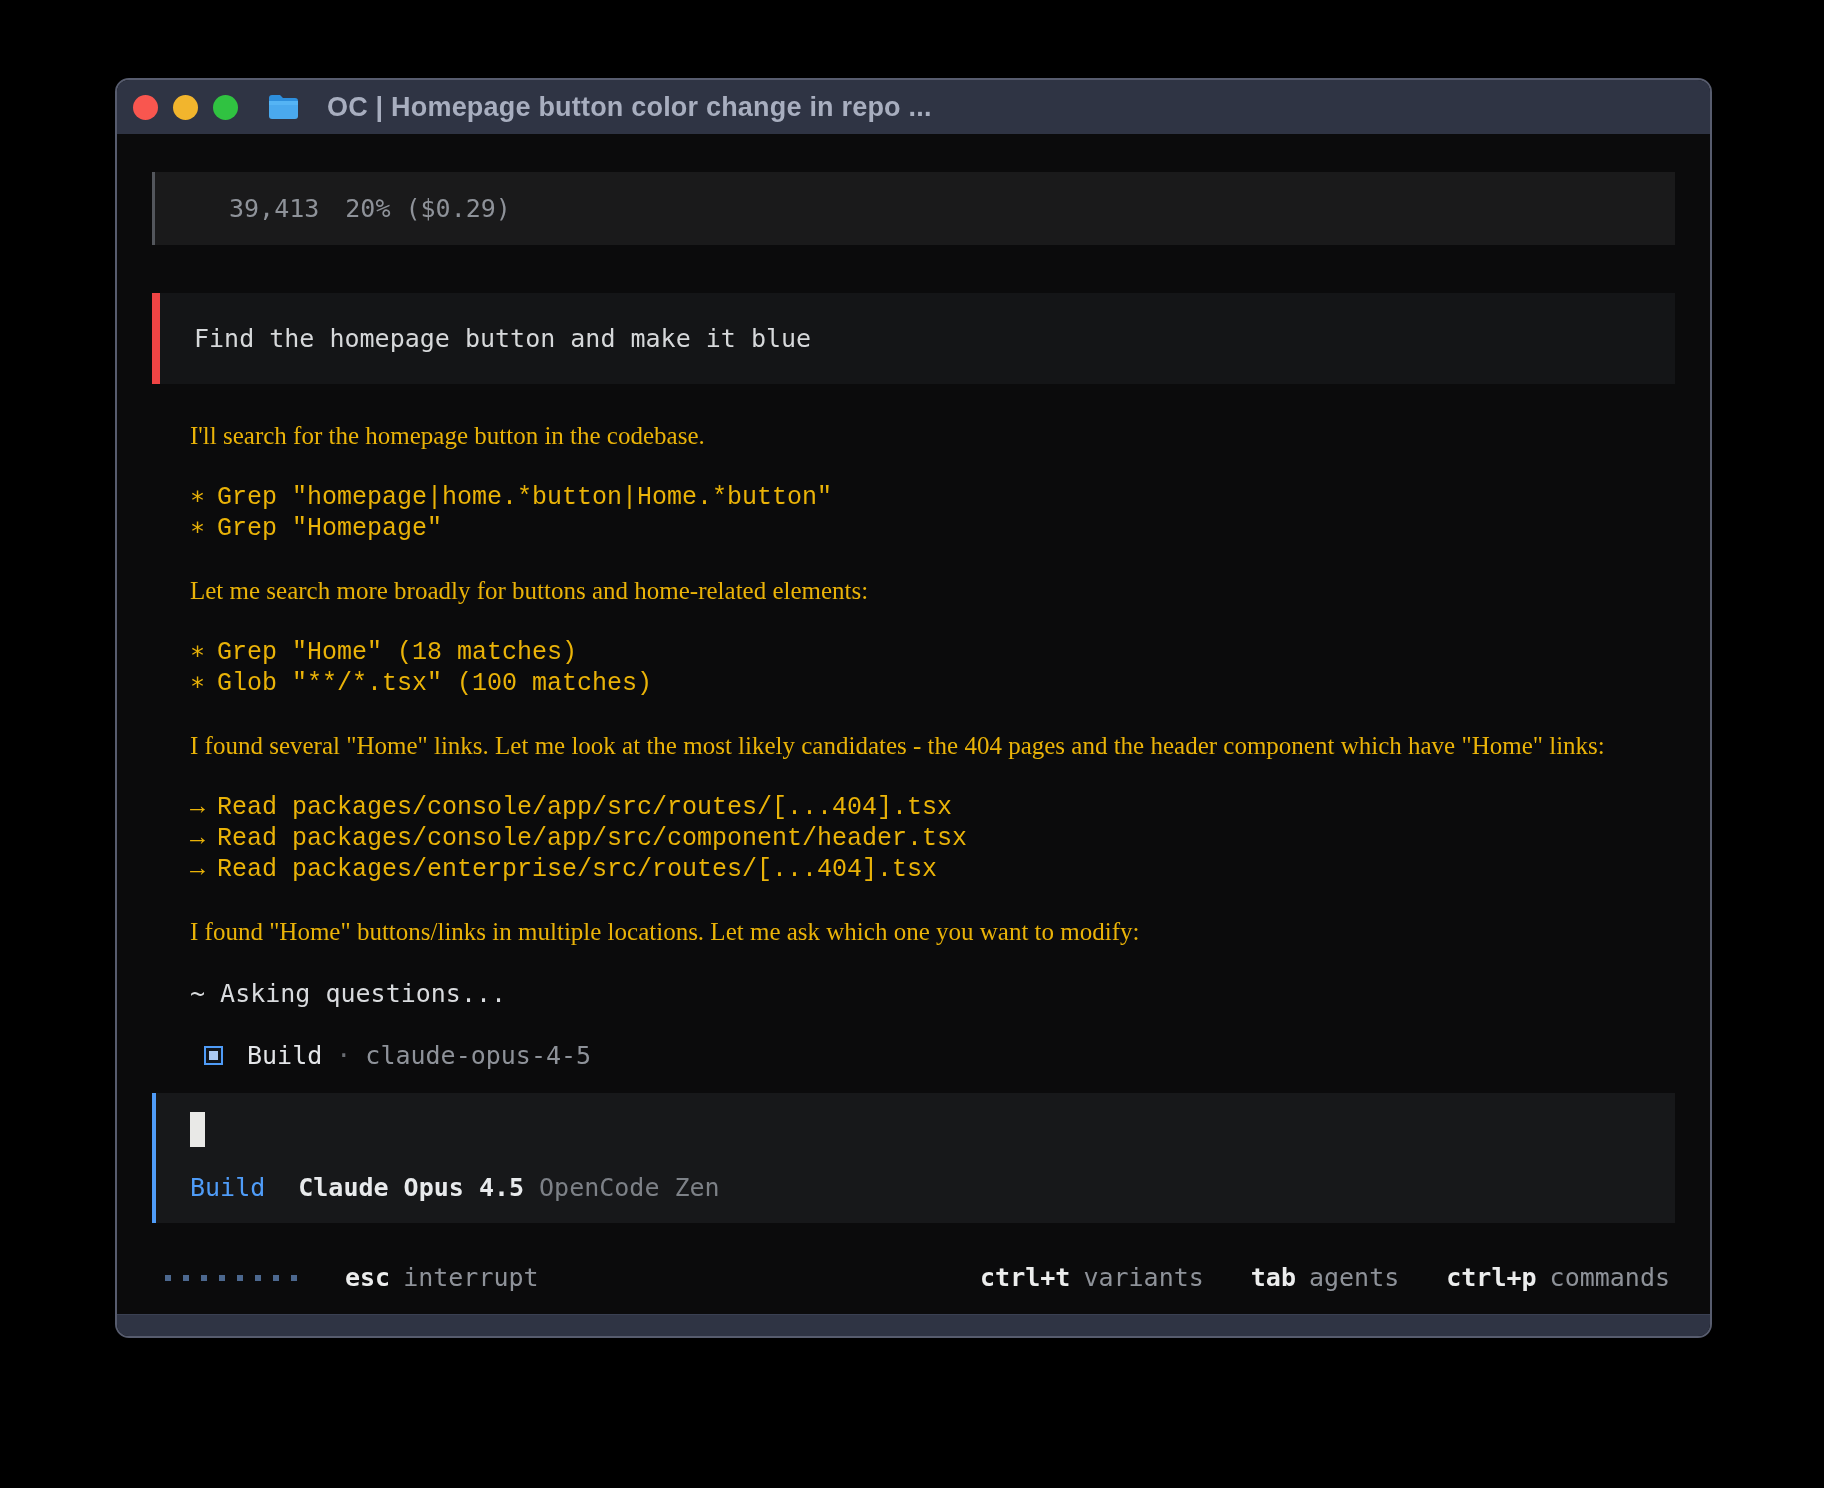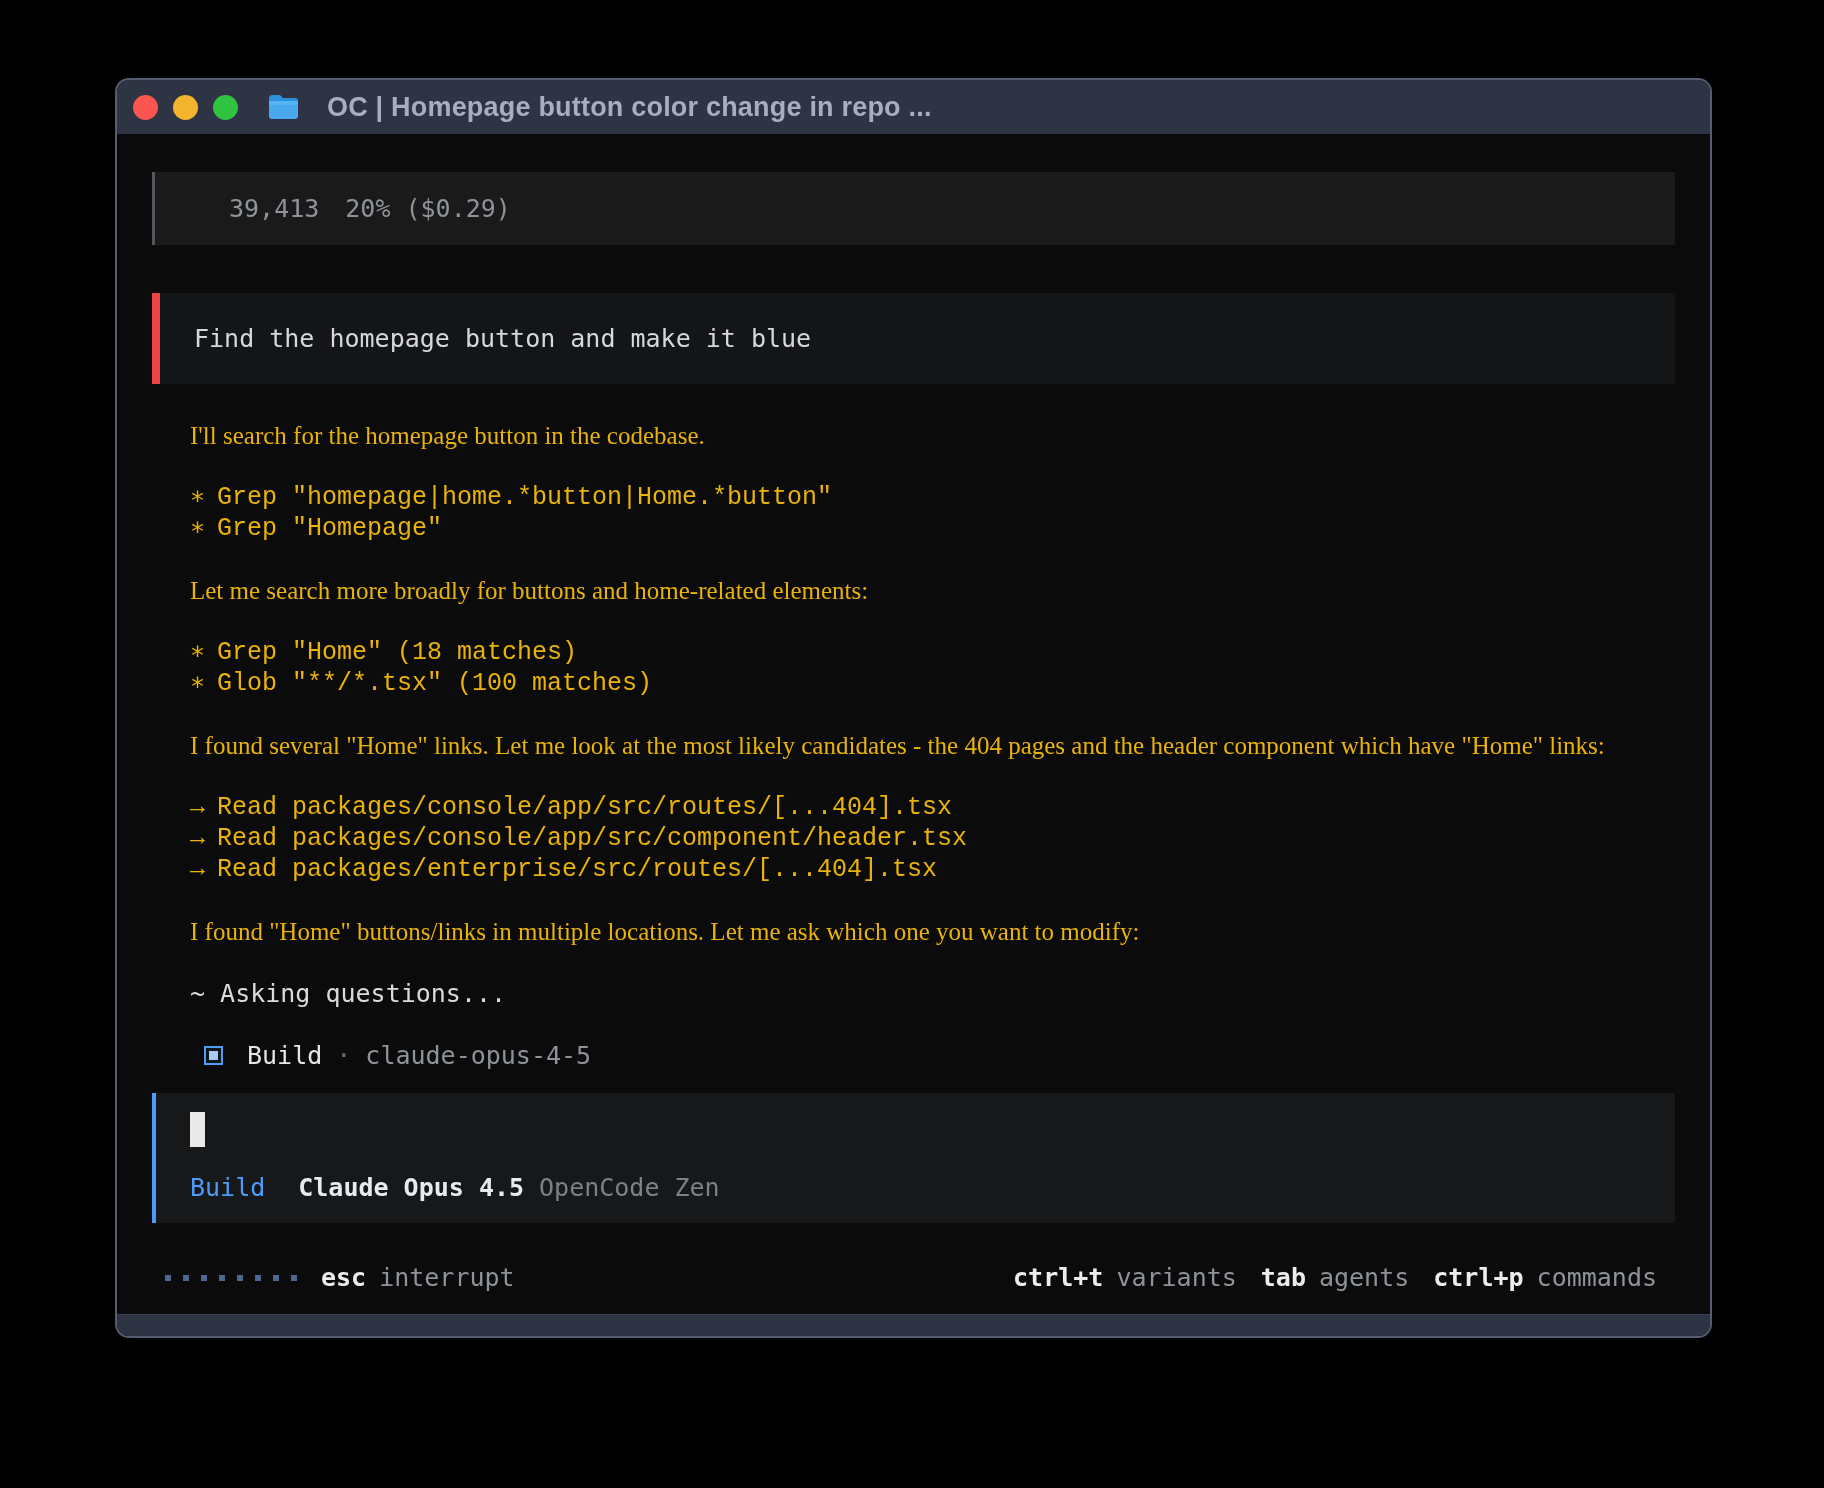--- a/index.html
+++ b/index.html
@@ -74,24 +74,24 @@
   .if-agent { color: #4f9cf8; }
   .if-model { color: #e8eaec; font-weight: bold; margin-left: 33px; }
   .if-provider { color: #7d8187; margin-left: 15px; }
 
   .statusbar {
     margin-top: auto; margin-bottom: 21px; display: flex; align-items: center;
     font-size: 25px;
   }
   .spinner { display: flex; gap: 12px; margin-left: 13px; align-items: center; }
   .spinner i { width: 6px; height: 6px; background: #4c688f; display: block; }
-  .sb-left { margin-left: 24px; text-align: center; }
+  .sb-left { margin-left: 48px; text-align: center; }
   .key { color: #eceded; font-weight: bold; }
   .hint { color: #8e9299; }
-  .sb-right { margin-left: auto; display: flex; gap: 24px; margin-right: 18px; }
+  .sb-right { margin-left: auto; display: flex; gap: 47px; margin-right: 5px; }
   .sb-pair { display: flex; gap: 13px; }
 
   
   .bottombar { height: 22px; flex: 0 0 22px; background: #2f3444; border-top: 1px solid #3a4052; }
 </style>
 </head>
 <body>
 
 <div class="page">
   <div class="window">

